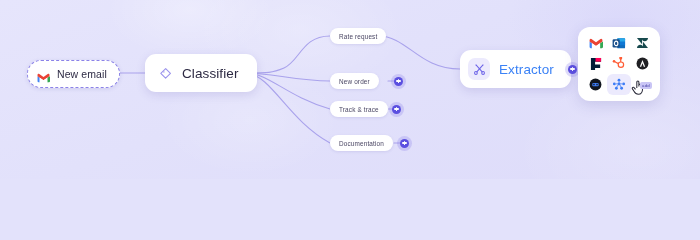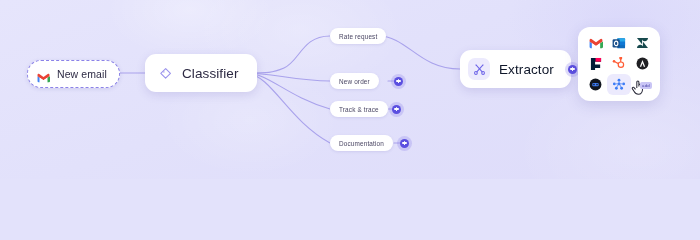--- a/index.html
+++ b/index.html
@@ -42,21 +42,21 @@
     left:145px;top:54px;height:38px;padding:0 18px 0 14px;gap:10px;
     border-radius:11px;box-shadow:0 3px 10px rgba(80,70,160,.15);
   }
   #classifier .lbl{font-size:13.5px;font-weight:500;letter-spacing:.1px;color:#2c2942;}
 
   
   #extractor{
     left:460px;top:50px;height:38px;padding:0 17px 0 8px;gap:9px;
     border-radius:11px;box-shadow:0 3px 10px rgba(80,70,160,.15);
   }
-  #extractor .lbl{font-size:13.5px;font-weight:500;letter-spacing:.1px;color:#0f172a;}
+  #extractor .lbl{font-size:13.5px;font-weight:500;letter-spacing:.1px;color:#3b82f6;}
   .sqicon{
     width:22px;height:22px;border-radius:7px;background:#eceafd;
     display:flex;align-items:center;justify-content:center;flex:0 0 auto;
   }
 
   
   .chip{
     position:absolute;display:flex;align-items:center;justify-content:center;
     background:#fff;border-radius:999px;height:16px;padding:0 9px;
     box-shadow:0 1px 3px rgba(80,70,160,.13);

